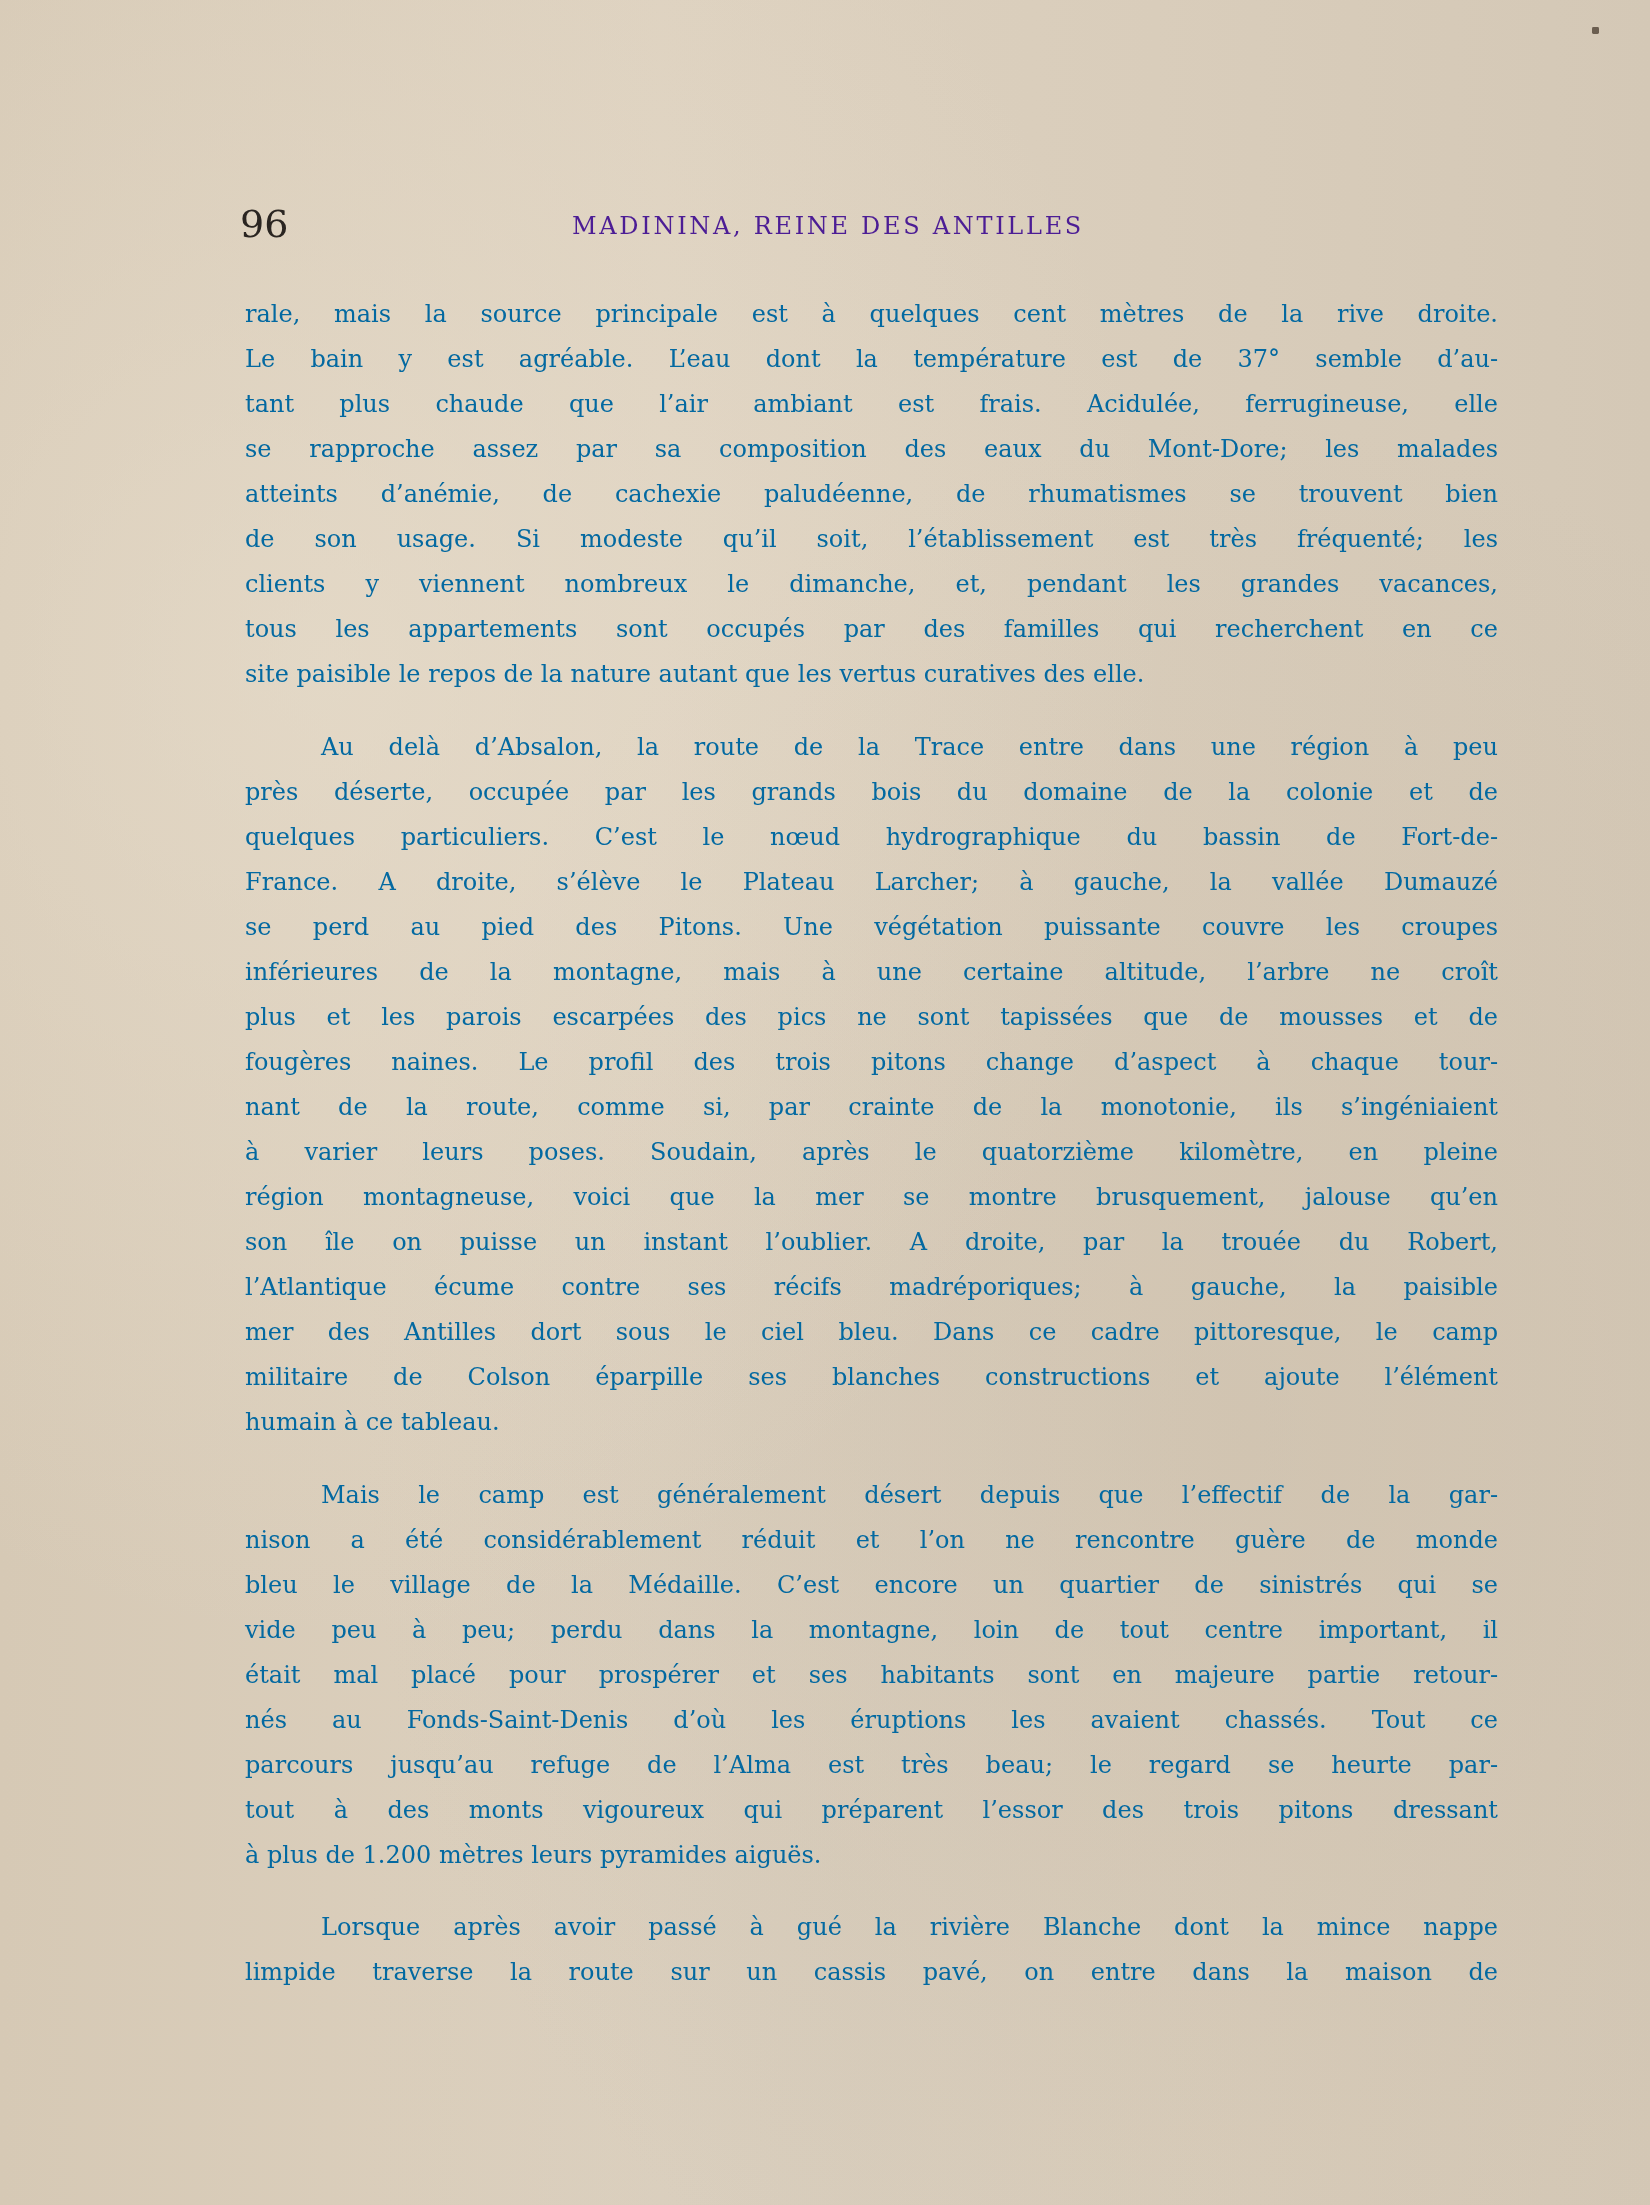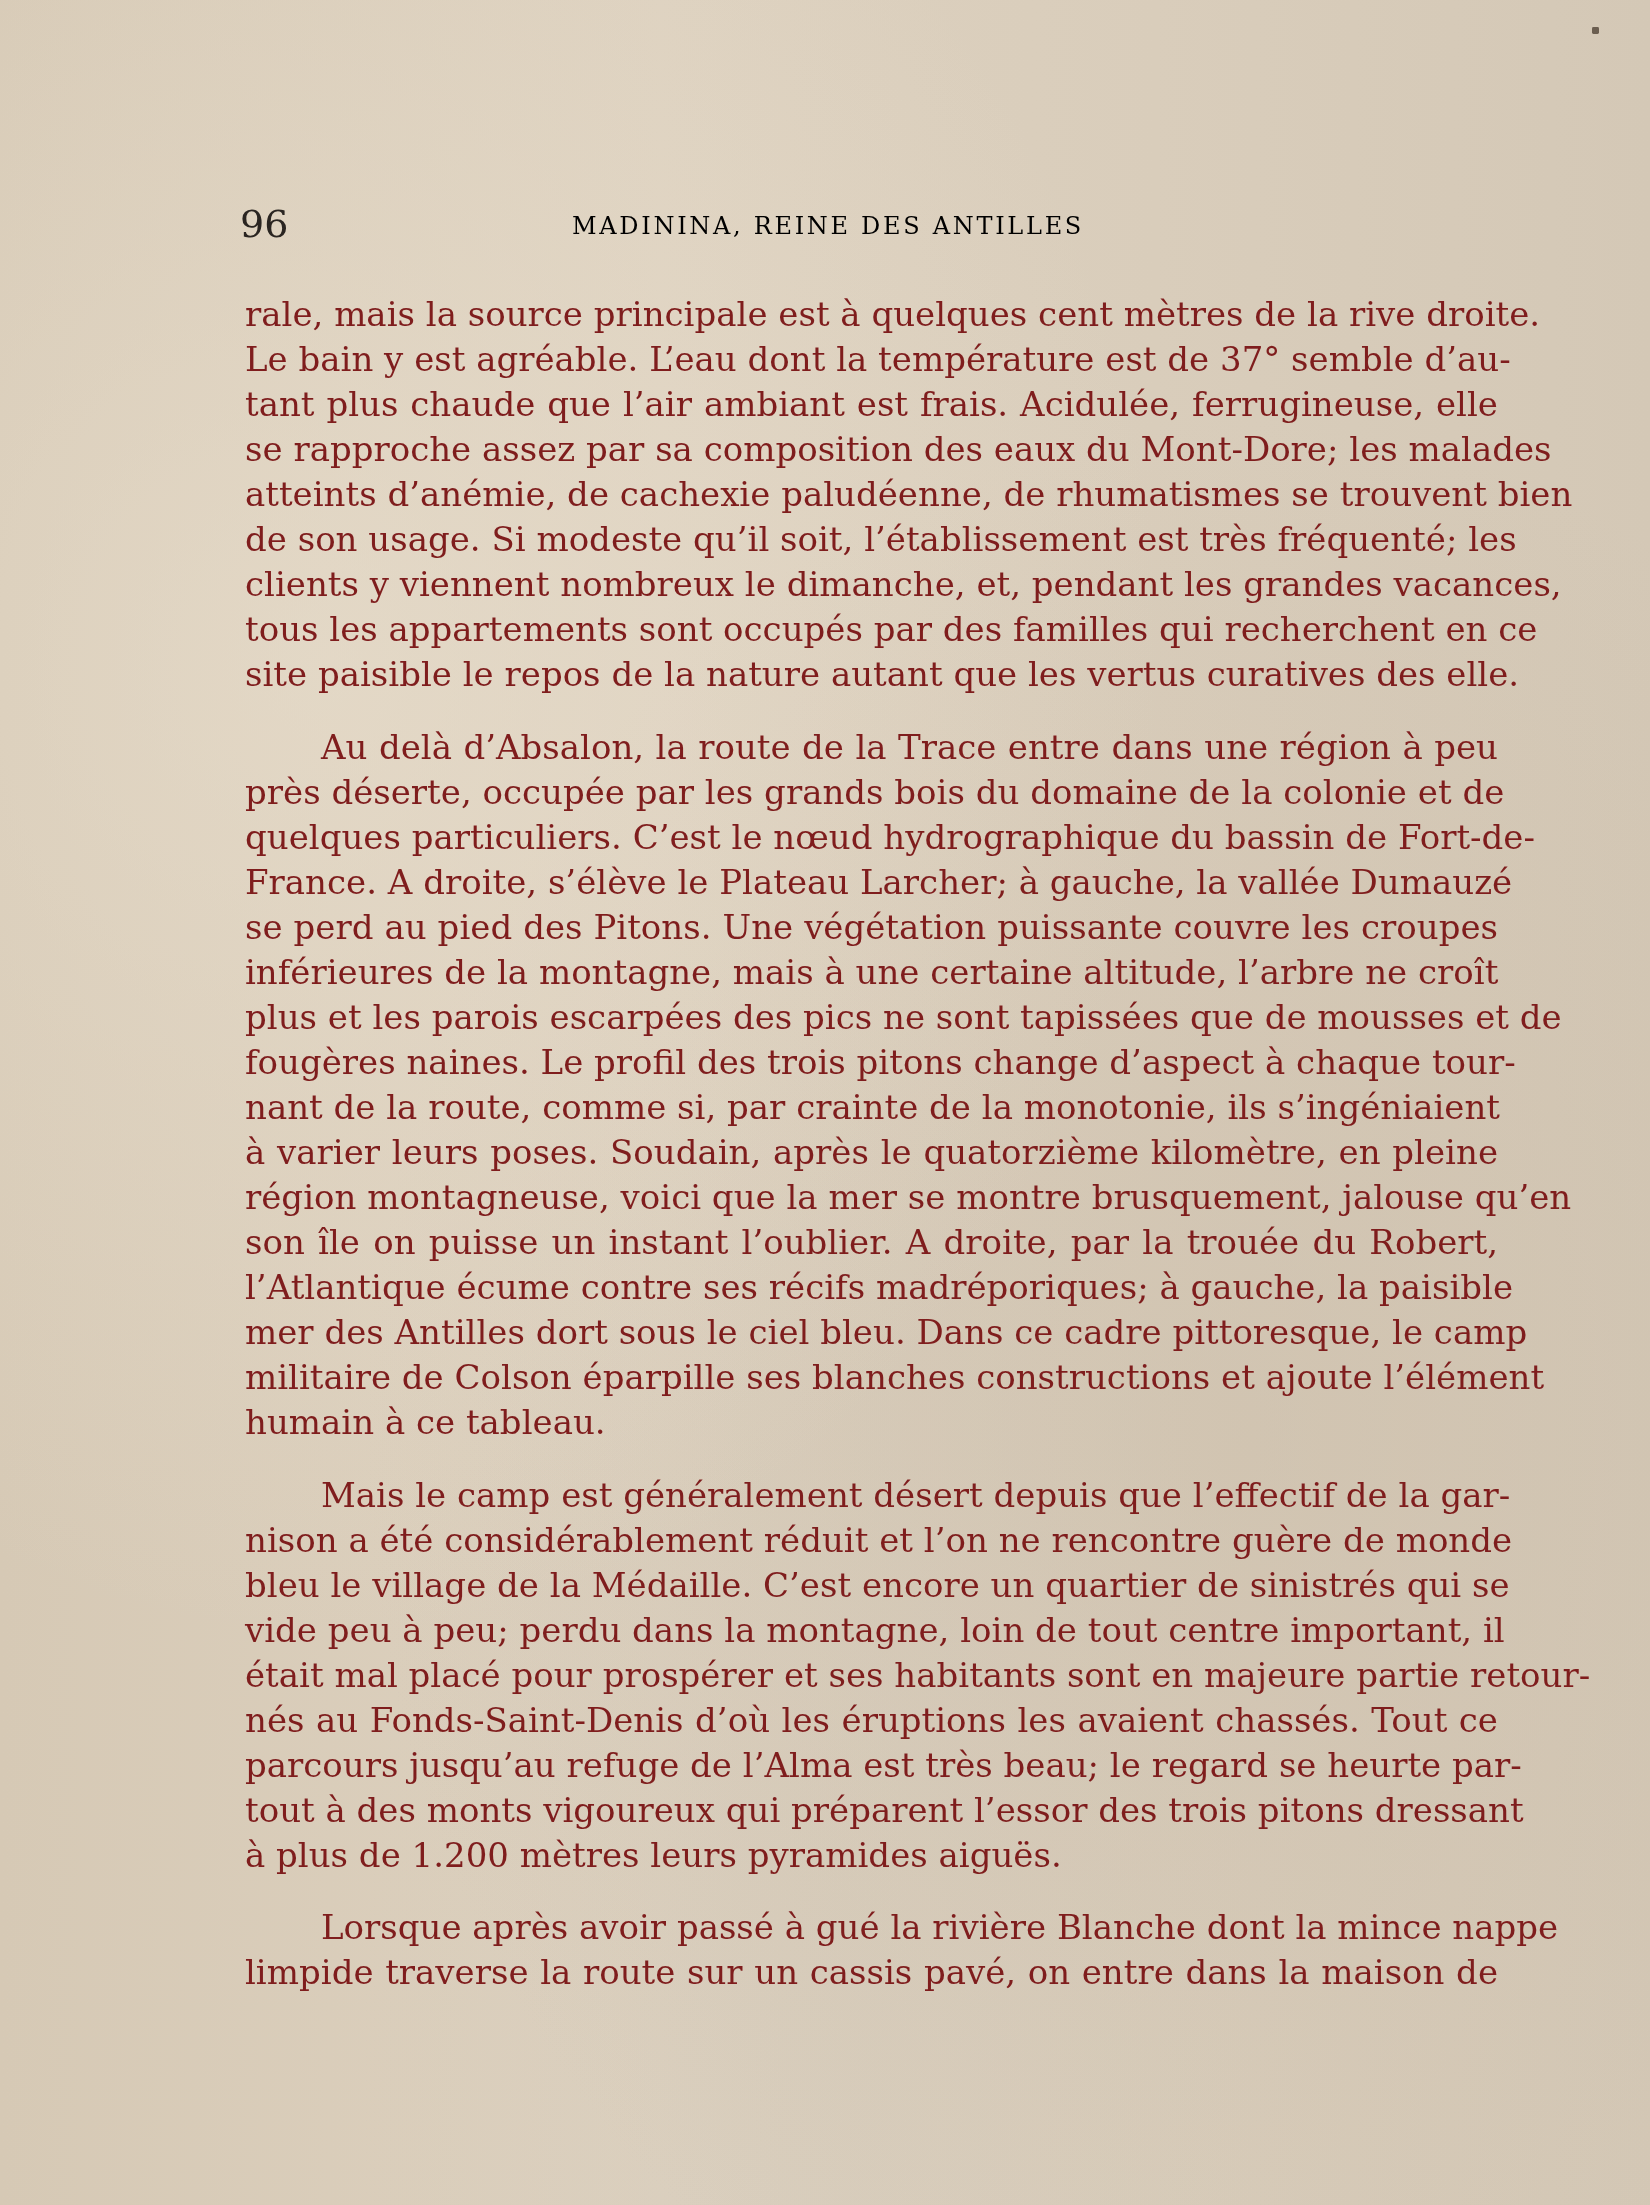--- a/index.html
+++ b/index.html
@@ -42,37 +42,37 @@
       color: #2a2521;
       letter-spacing: 0;
     }
     .running-title {
       position: absolute;
       left: 332px;
       top: 9.5px;
       font-size: 24px;
       letter-spacing: 2.7px;
       font-family: "DejaVu Serif", serif;
-      color: #000000;
+      color: #4c1d95;
     }
     .body-text {
       position: absolute;
       left: 245px;
       top: 292px;
       width: 1253px;
     }
     .line {
       display: block;
       height: 45px;
       line-height: 45px;
-      font-size: 34px;
+      font-size: 24px;
       white-space: nowrap;
       text-align: justify;
       text-align-last: justify;
-      color: #7f1d1d;
+      color: #0369a1;
     }
     .line.last {
       text-align-last: left;
     }
     .line.indent {
       padding-left: 76px;
       margin-top: 21px;
     }
     .para-gap {
       height: 6.8px;

